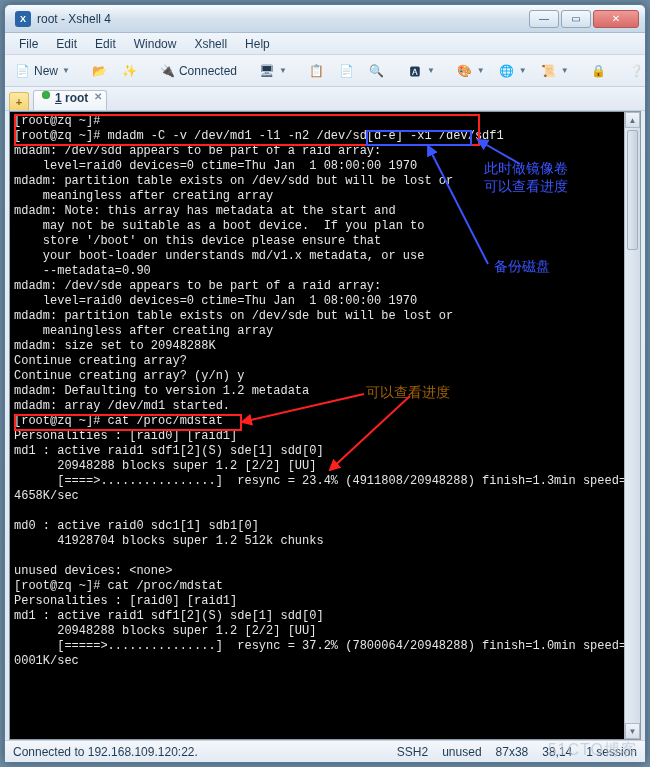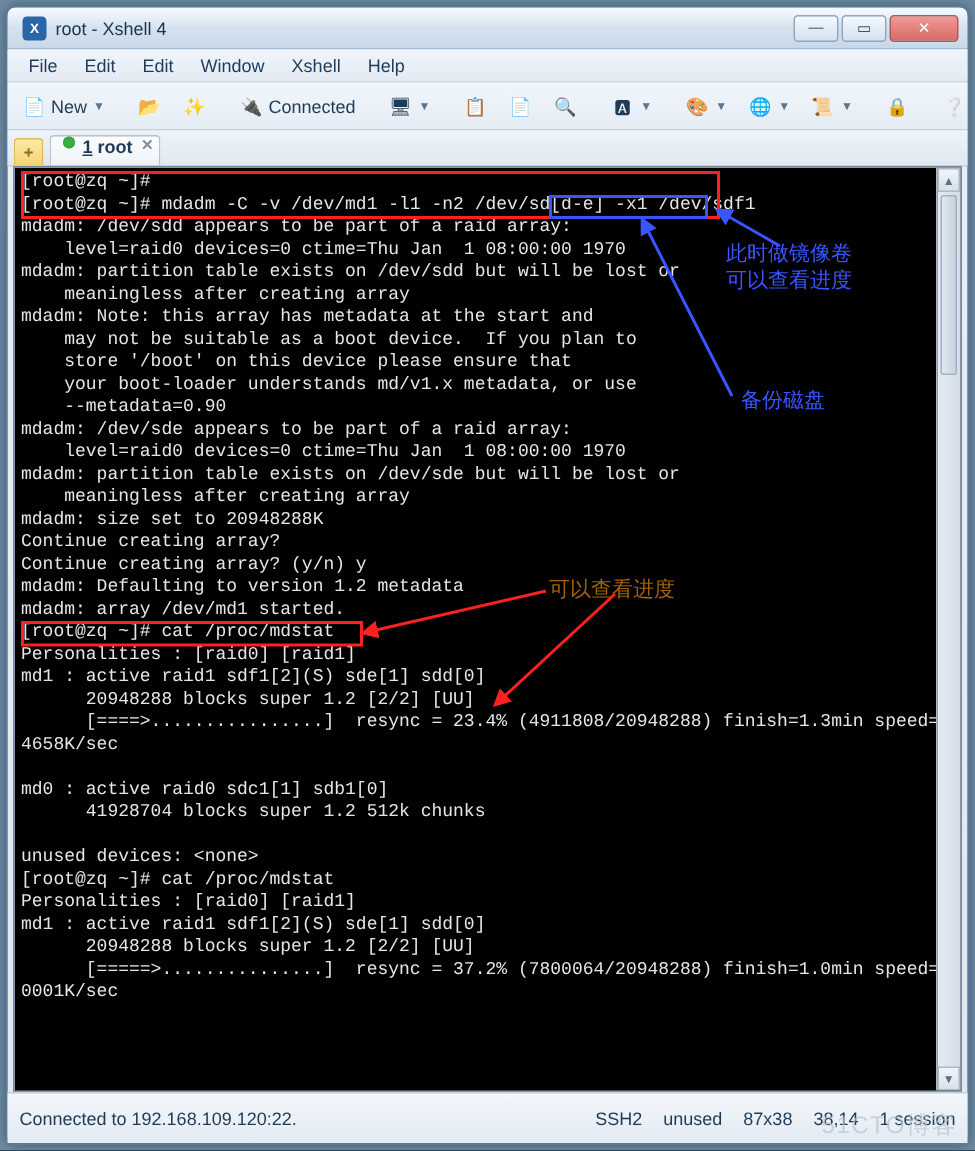--- a/index.html
+++ b/index.html
@@ -127,21 +127,21 @@
   }
   .hlbox-blue {
     border:2px solid #3a54ff;
     position:absolute;
     pointer-events:none;
   }
   .ann-red { color:#a16207; position:absolute; font-family:"SimSun","Microsoft YaHei",sans-serif; font-size:14px; }
   .ann-blue{ color:#3a54ff; position:absolute; font-family:"SimSun","Microsoft YaHei",sans-serif; font-size:14px; }
   svg.arrow{position:absolute;overflow:visible;pointer-events:none;}
   .statusbar{
-    height:34px;
+    height:22px;
     background:linear-gradient(180deg,#f4f7fb,#e3eaf2);
     border-top:1px solid #c5d1dd;
     display:flex; align-items:center;
     padding:0 8px; gap:14px;
     color:#1f3b55;
     font-size:12px;
   }
   .statusbar .grow{flex:1;}
   .watermark{position:absolute;right:12px;bottom:6px;color:#b9c4d0;font-size:16px;letter-spacing:1px;opacity:.7;}
 </style>

